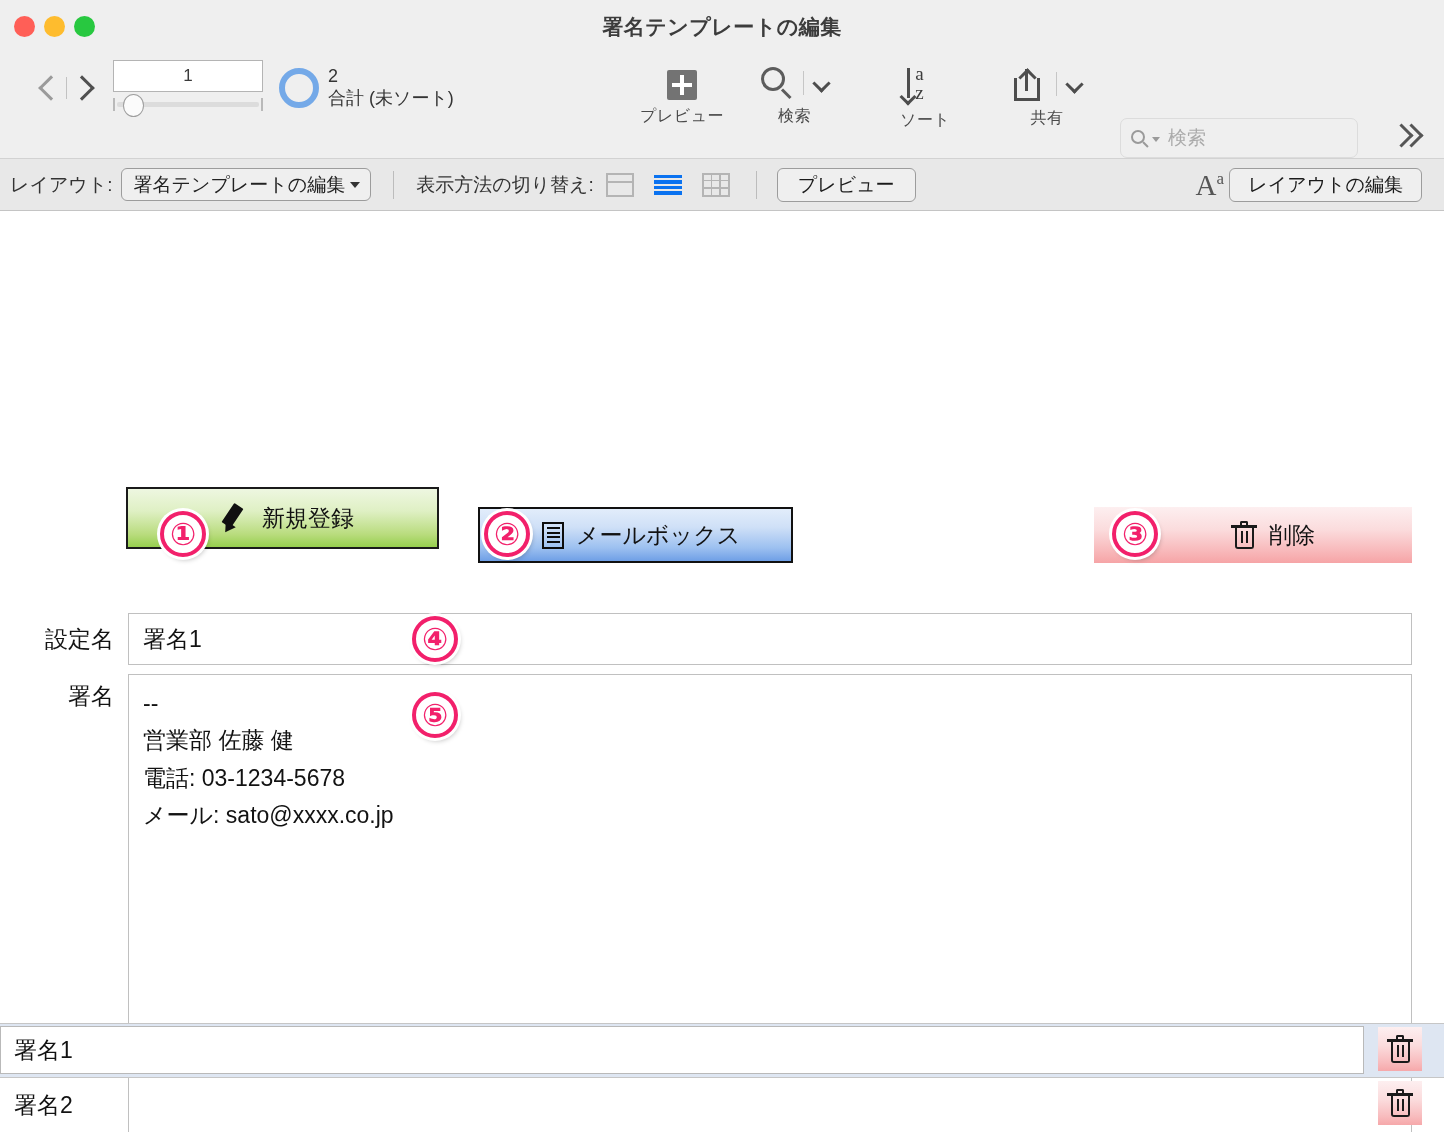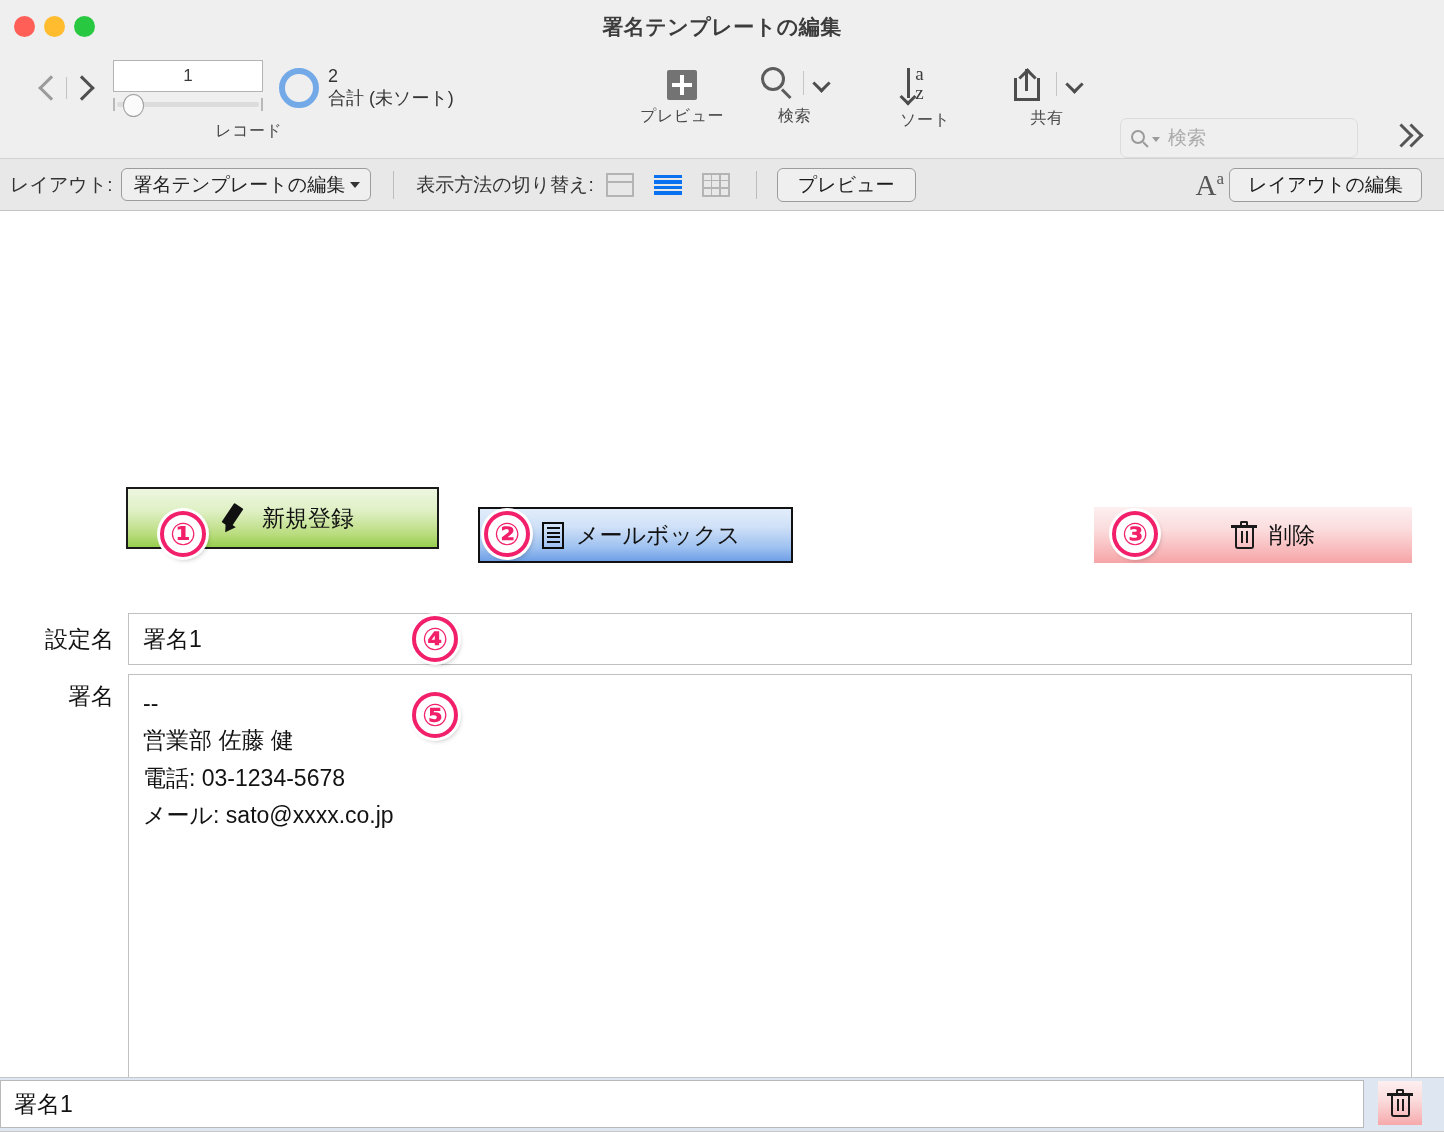--- a/index.html
+++ b/index.html
@@ -709,21 +709,20 @@
             <span class="cap-r"></span>
             <span class="knob"></span>
           </div>
         </div>
         <span class="donut"></span>
         <div class="total-text">
           <span class="num">2</span>
           <span>合計 (未ソート)</span>
         </div>
       </div>
-      <div class="tb-caption record-caption">レコード</div>
     </div>
 
     <div class="tb-group newrec-group">
       <span class="plus-icon"></span>
       <span class="tb-caption">プレビュー</span>
     </div>
 
     <div class="tb-group find-group">
       <div class="find-row">
         <span class="mag"></span>
@@ -848,20 +847,30 @@
         <span class="cellbox"></span>
         <span class="cell-text">署名1</span>
         <span class="row-trash">
           <span class="trash">
             <span class="handle"></span>
               <span class="lid"></span>
               <span class="can"></span>
           </span>
         </span>
       </div>
+      <div class="list-row">
+        <span class="cell-text">署名2</span>
+        <span class="row-trash">
+          <span class="trash">
+            <span class="handle"></span>
+              <span class="lid"></span>
+              <span class="can"></span>
+          </span>
+        </span>
+      </div>
     </div>
 
     <span class="badge b1">①</span>
     <span class="badge b2">②</span>
     <span class="badge b3">③</span>
     <span class="badge b4">④</span>
     <span class="badge b5">⑤</span>
 
   </div>
 </div>

